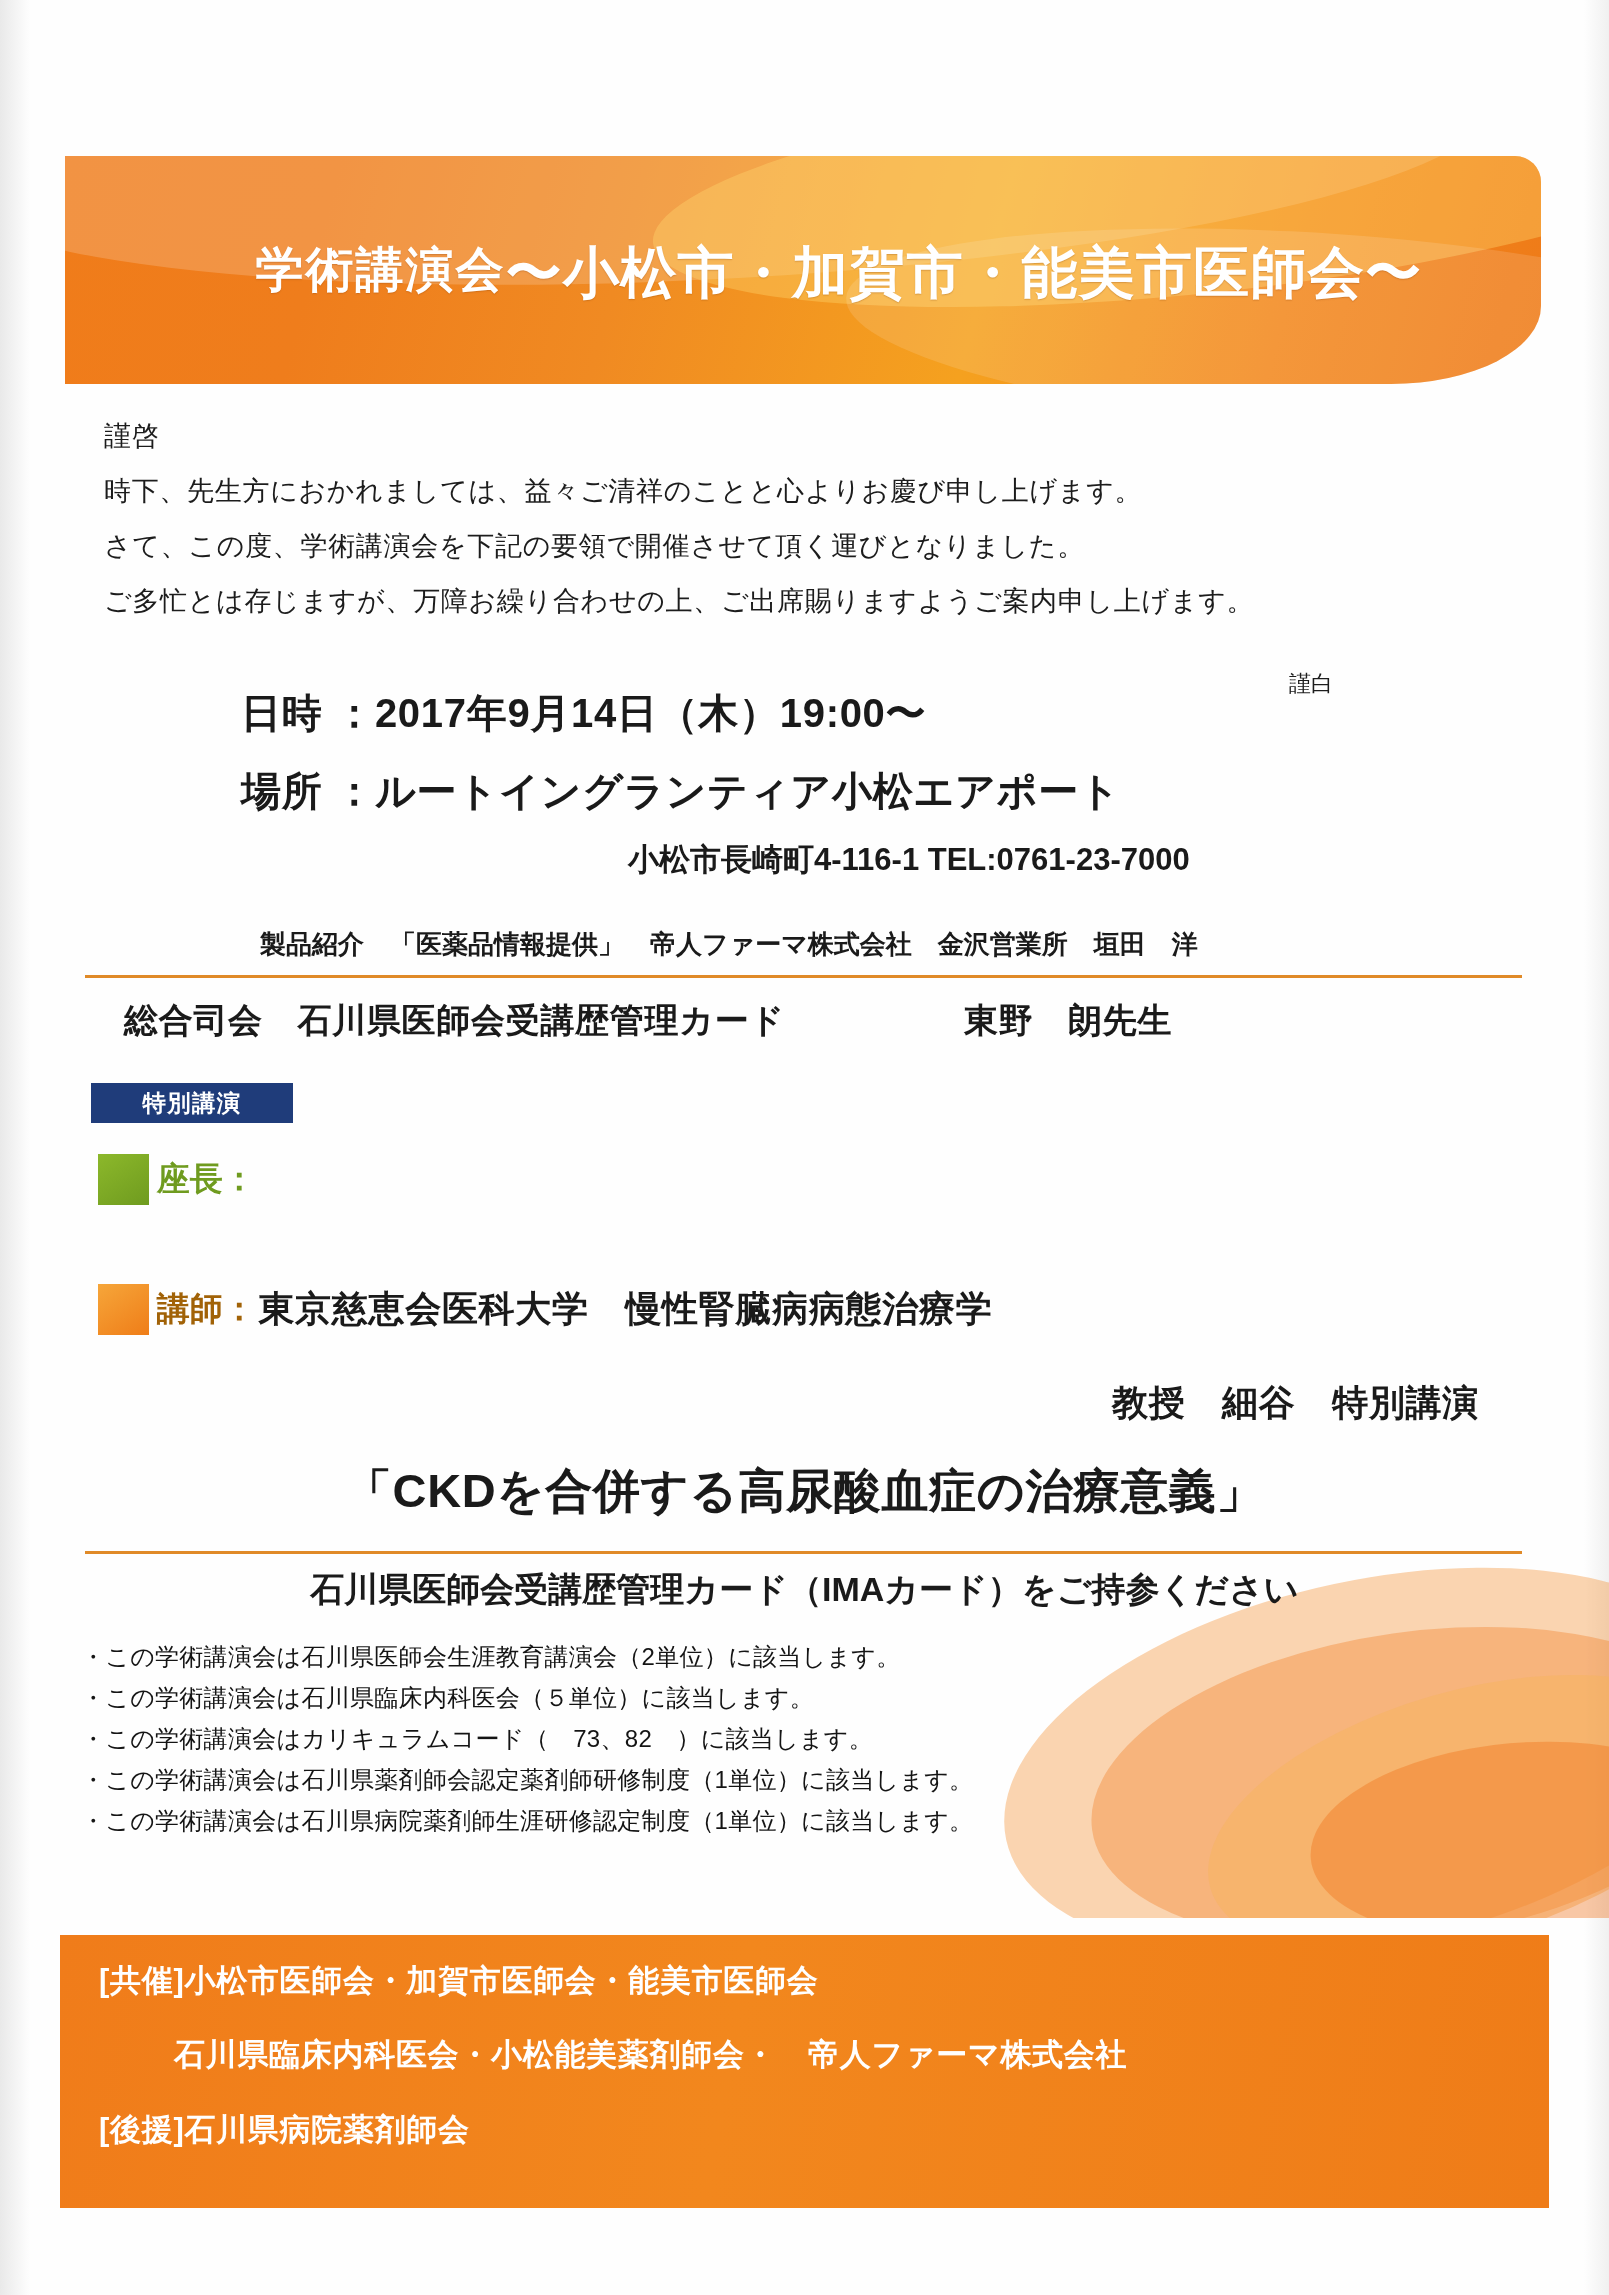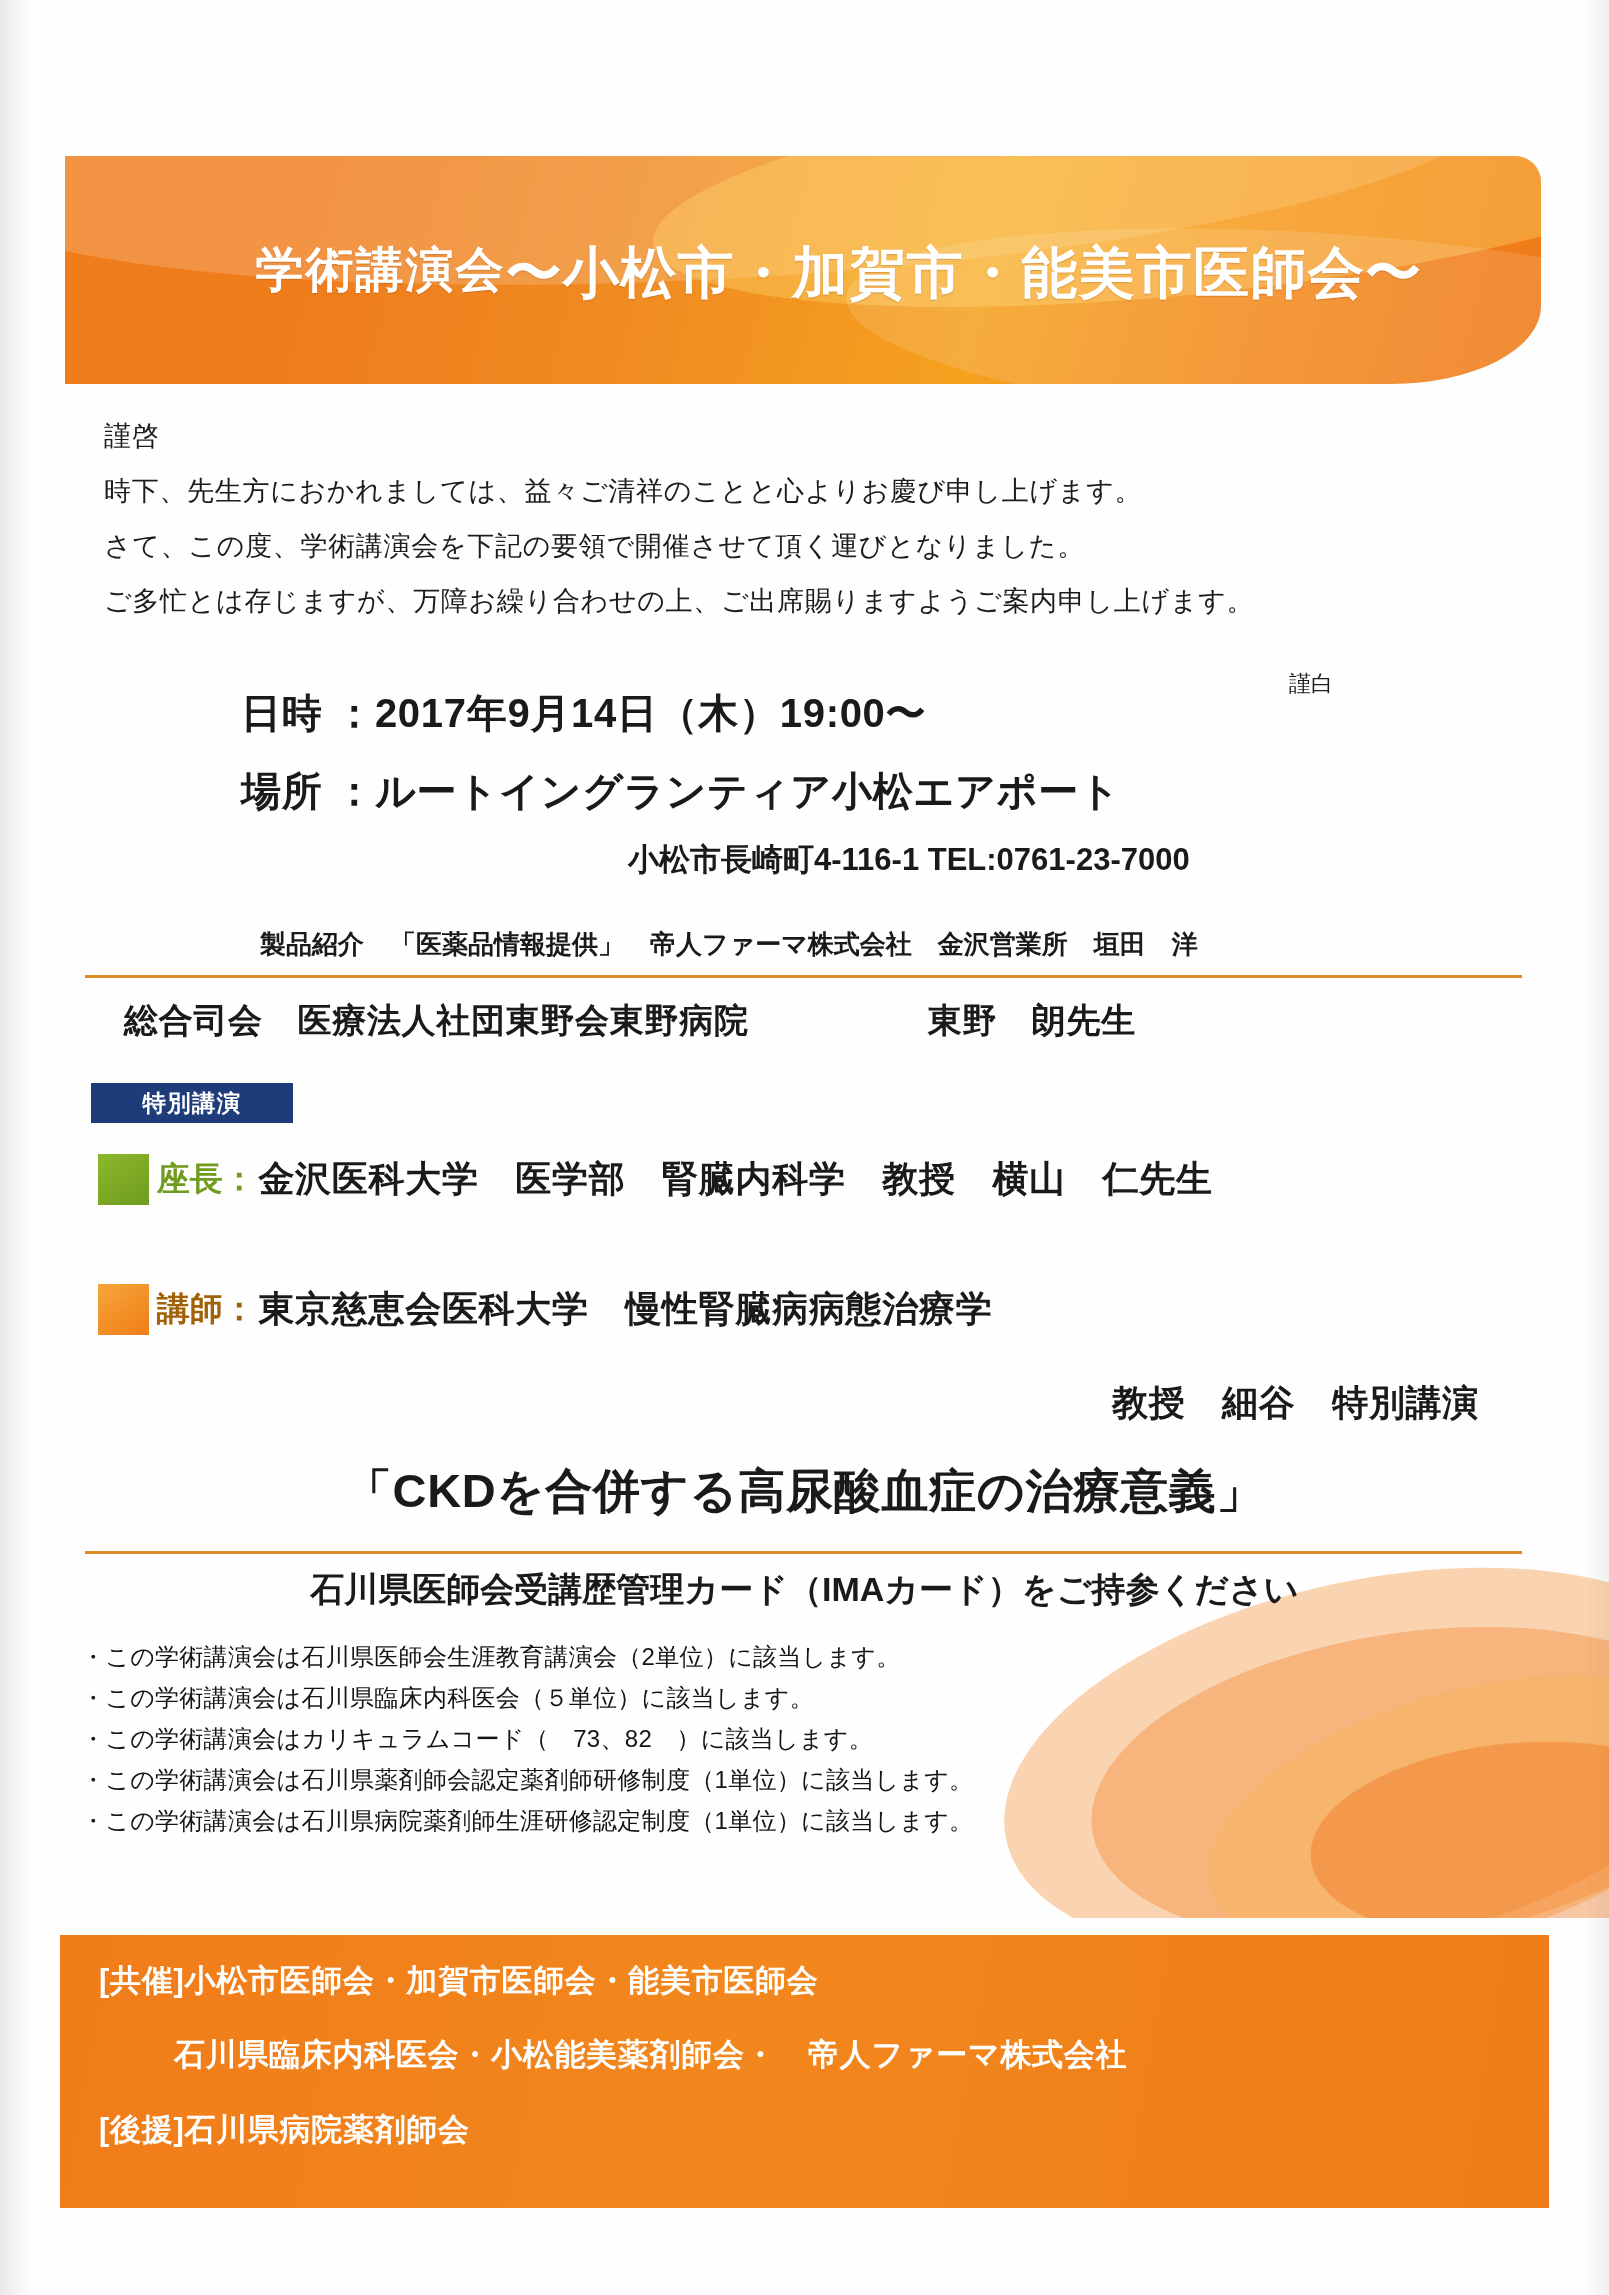--- a/index.html
+++ b/index.html
@@ -372,30 +372,29 @@
   </div>
 
   <div class="info-datetime">日時 ：2017年9月14日（木）19:00〜</div>
   <div class="info-place">場所 ：ルートイングランティア小松エアポート</div>
   <div class="info-address">小松市長崎町4-116-1  TEL:0761-23-7000</div>
   <div class="product-line">製品紹介　「医薬品情報提供」　帝人ファーマ株式会社　金沢営業所　垣田　洋</div>
 
   <div class="rule-top"></div>
 
   <div class="moderator">
-    <span>総合司会　医療法人社団東野会東野病院</span>
+    <span>総合司会　石川県医師会受講歴管理カード</span>
     <span class="name">東野　朗先生</span>
   </div>
 
   <div class="tag-special">特別講演</div>
 
   <div class="row-chair">
     <span class="swatch-green"></span>
     <span class="label">座長：</span>
-    <span class="body">金沢医科大学　医学部　腎臓内科学　教授　横山　仁先生</span>
   </div>
 
   <div class="row-lecturer">
     <span class="swatch-orange"></span>
     <span class="label">講師：</span>
     <span class="body">東京慈恵会医科大学　慢性腎臓病病態治療学</span>
   </div>
 
   <div class="lecturer-name">教授　細谷　特別講演</div>
 

